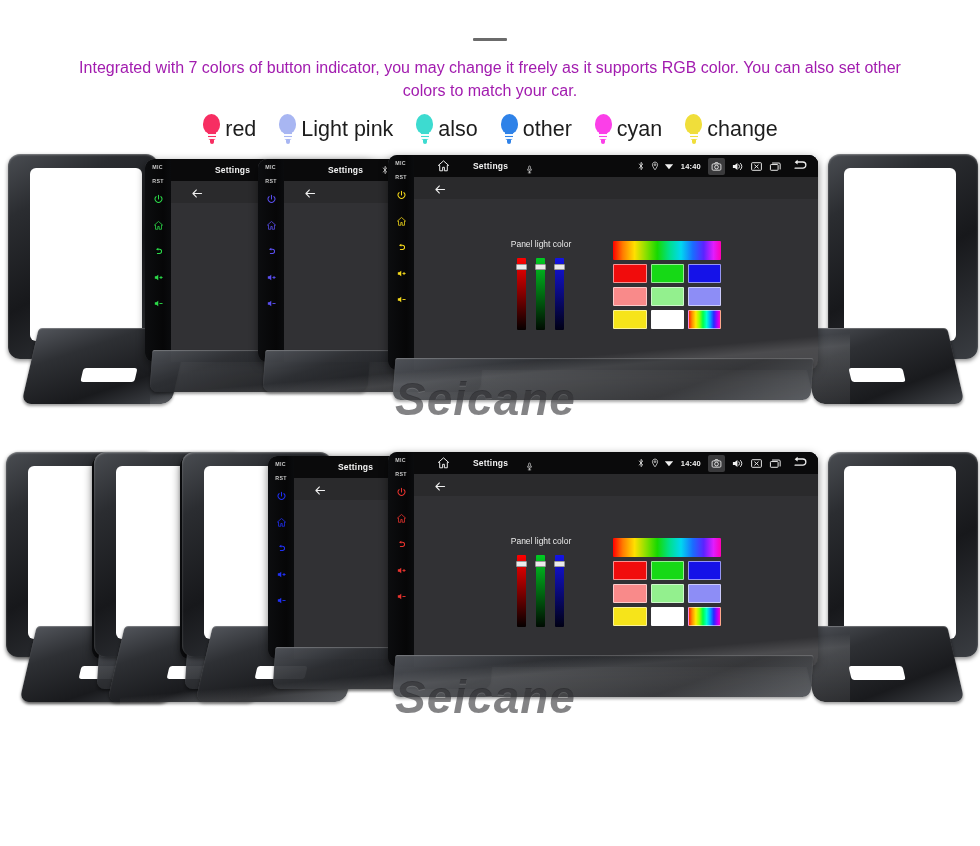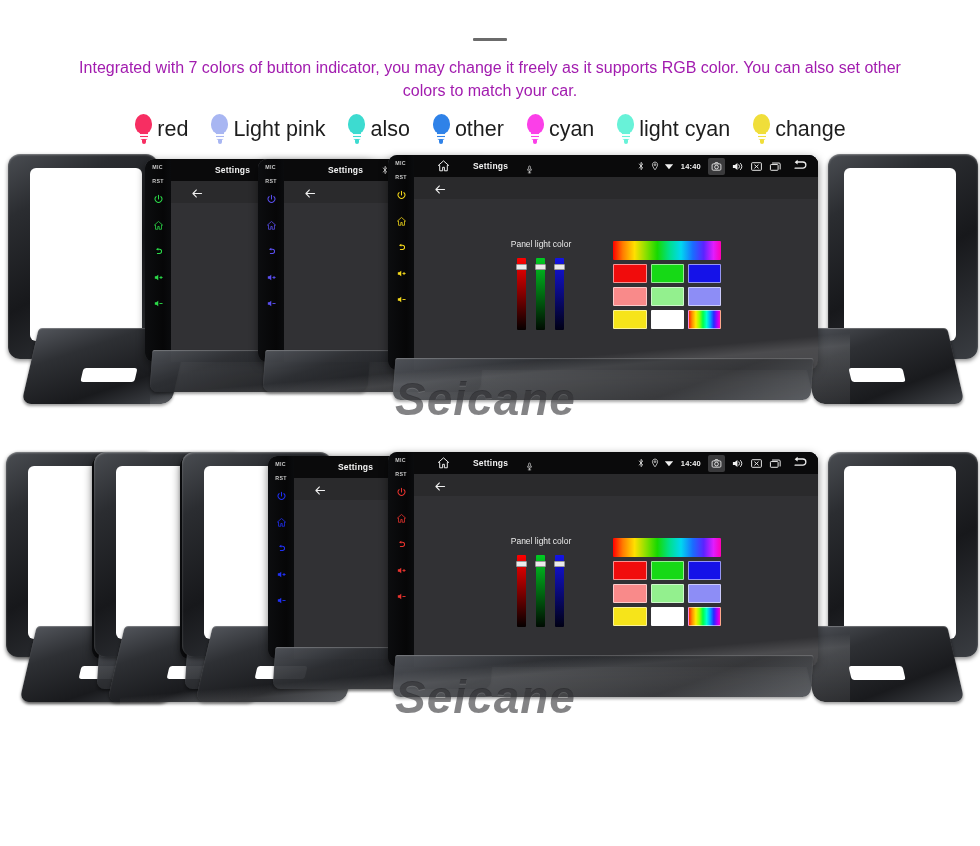--- a/index.html
+++ b/index.html
@@ -238,30 +238,20 @@
         </div>
         <div class="legend-item">
           <span class="bulb">
             <span class="glass" style="background:#fb3fe8"></span>
             <span class="neck" style="background:#fb3fe8"></span>
             <span class="l1"></span>
             <span class="l2"></span>
             <span class="tip" style="background:#fb3fe8"></span>
           </span>
           <span class="legend-label">cyan</span>
-        </div>
-        <div class="legend-item">
-          <span class="bulb">
-            <span class="glass" style="background:#68f2d8"></span>
-            <span class="neck" style="background:#68f2d8"></span>
-            <span class="l1"></span>
-            <span class="l2"></span>
-            <span class="tip" style="background:#68f2d8"></span>
-          </span>
-          <span class="legend-label">light cyan</span>
         </div>
         <div class="legend-item">
           <span class="bulb">
             <span class="glass" style="background:#f0de3a"></span>
             <span class="neck" style="background:#f0de3a"></span>
             <span class="l1"></span>
             <span class="l2"></span>
             <span class="tip" style="background:#f0de3a"></span>
           </span>
           <span class="legend-label">change</span>

